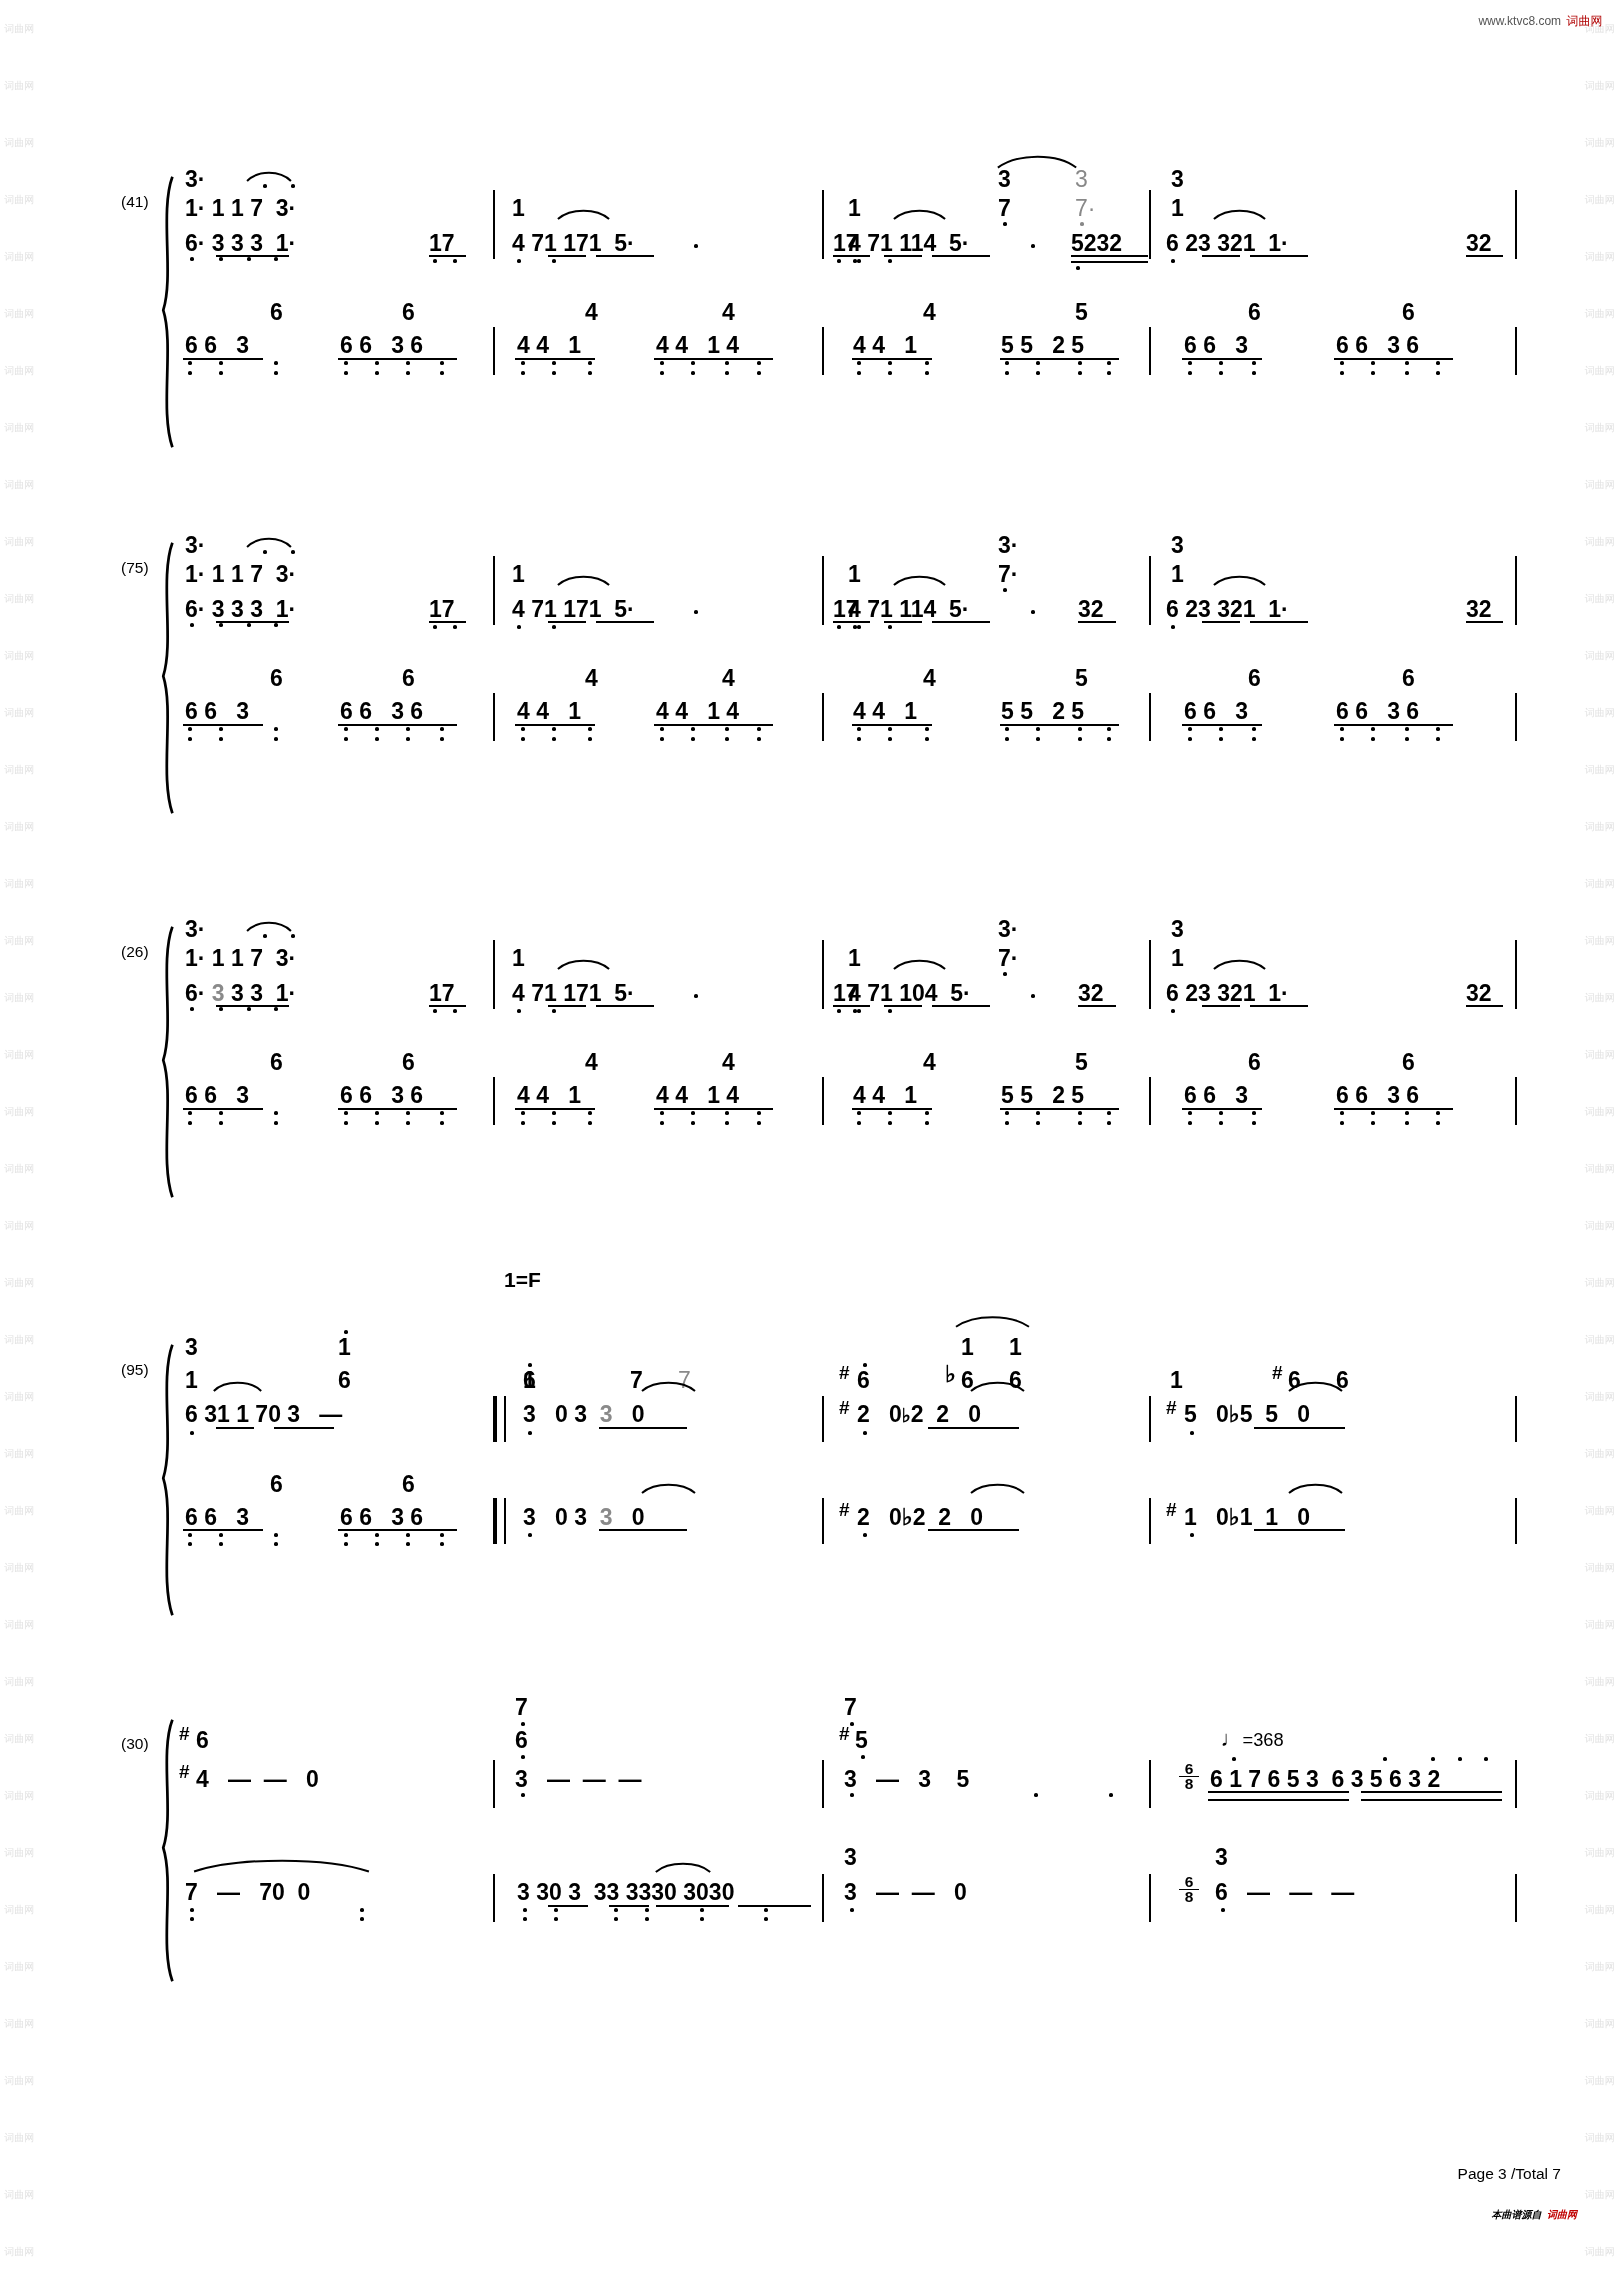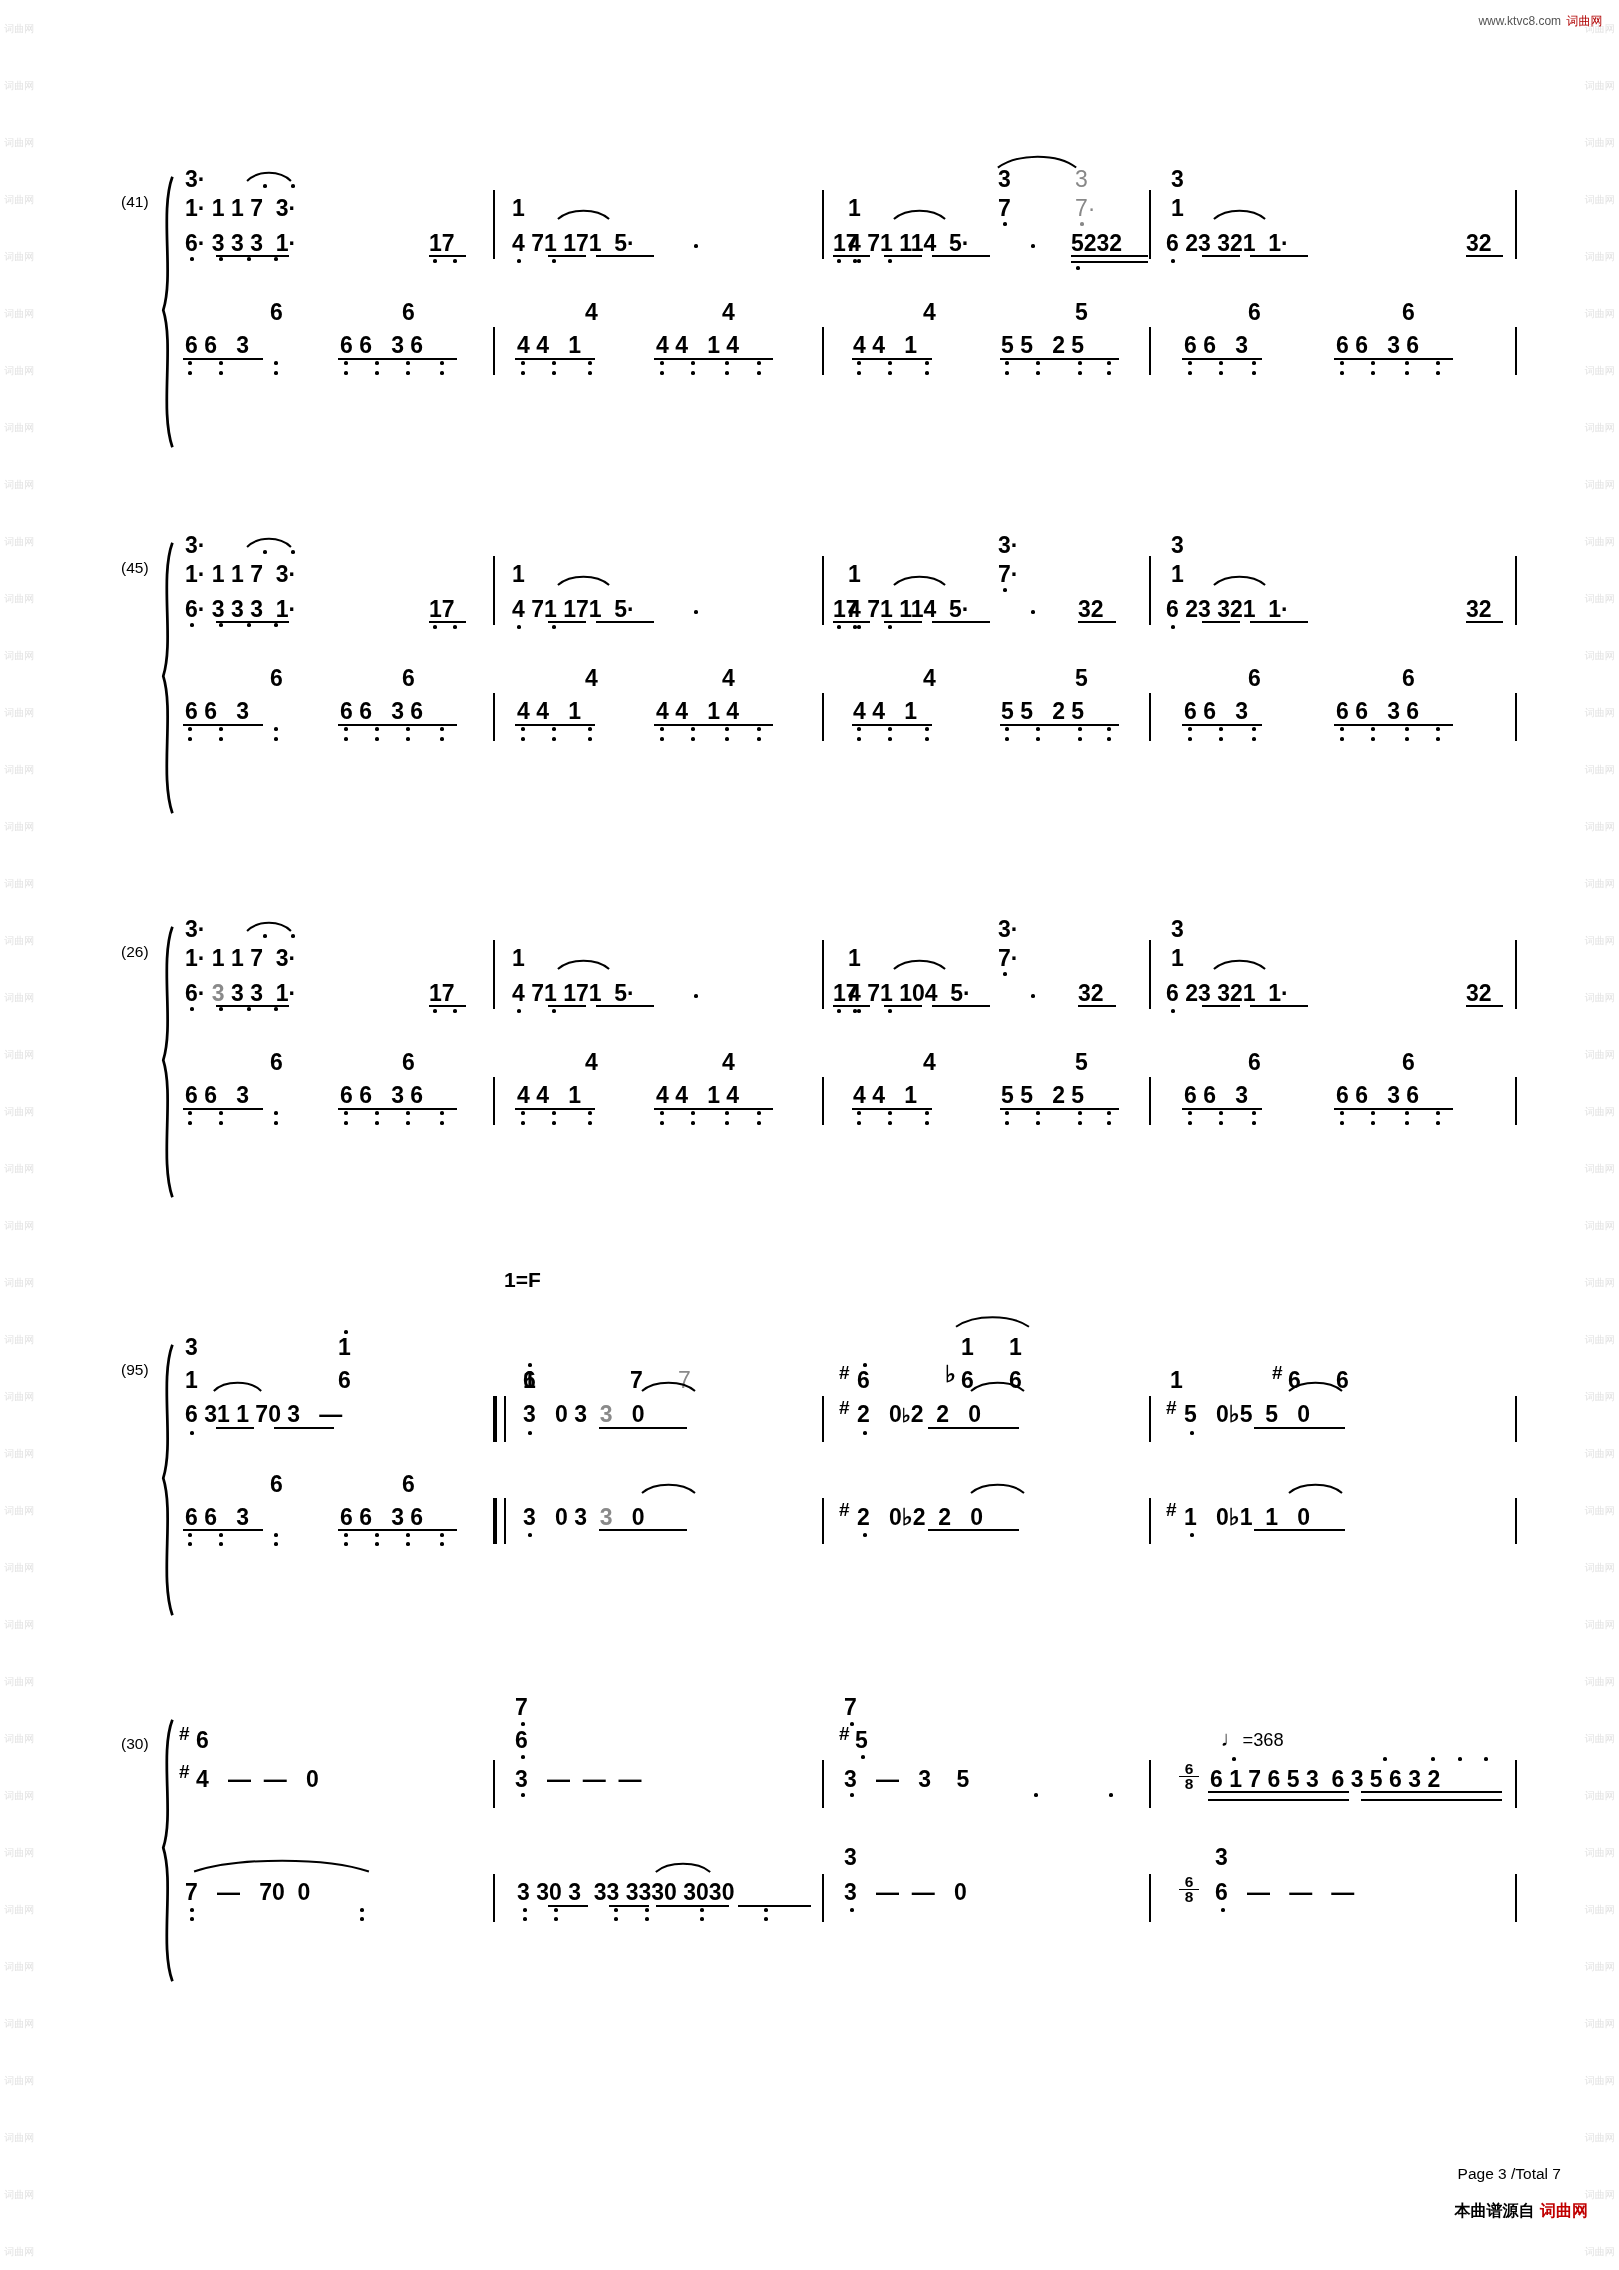--- a/index.html
+++ b/index.html
@@ -19,22 +19,22 @@
   }
 
   
   #credit{position:absolute;right:16.4px;top:12.8px;font-size:12px;color:#555;
           font-family:"Liberation Sans",sans-serif;white-space:nowrap;}
   #credit .cn{color:#b00000;margin-left:5.5px;}
 
   
   #footer-page{position:absolute;right:58px;bottom:88px;font-size:15.5px;
                font-family:"Liberation Sans",sans-serif;color:#000;}
-  #footer-src{position:absolute;right:31px;bottom:49px;font-size:16px;
-              font-family:"Liberation Sans",sans-serif;color:#000;font-weight:bold;}
+  #footer-src{position:absolute;right:42px;bottom:49px;font-size:10px;
+              font-family:"Liberation Sans",sans-serif;color:#000;font-weight:bold;font-style:italic;}
   #footer-src .site{color:#c00000;margin-left:5.5px;}
 
   
   .system{position:absolute;left:0;width:1619px;}
   .sysno{position:absolute;font-size:15.5px;font-family:"Liberation Sans",sans-serif;color:#000;}
   .brace{position:absolute;font-size:0;}
   .brace svg{display:block;}
 
   
   .nt{position:absolute;font-family:"Liberation Sans",sans-serif;font-weight:bold;
@@ -352,21 +352,21 @@
       <div class="dot" style="left:1371px;top:207px;"></div>
     <div class="dot" style="left:1405px;top:197px;"></div>
       <div class="dot" style="left:1405px;top:207px;"></div>
     <div class="dot" style="left:1436px;top:197px;"></div>
       <div class="dot" style="left:1436px;top:207px;"></div>
 
     <div class="bar" style="left:1515px;top:163px;height:48px;"></div>
   </div>
 
   <div class="system" style="top:530px;height:283px;">
-    <div class="sysno" style="left:121px;top:29px;">(45)</div>
+    <div class="sysno" style="left:121px;top:29px;">(75)</div>
     <div class="brace" style="left:154px;top:11px;">
       <svg width="24" height="274" viewBox="0 0 26 300">
         <path d="M20 2 C6 40 22 110 10 148 C22 186 6 258 20 298" stroke="#000" stroke-width="3" fill="none"></path>
       </svg>
     </div>
 
     <div class="nt" style="left:185px;top:3.7px;">3<span>·</span></div>
     <div class="slur" style="left:245px;top:5.5px;">
         <svg width="48" height="12.8" viewBox="0 0 52 14">
           <path d="M2 12 C14 0 38 0 50 12" stroke="#000" stroke-width="2.2" fill="none"></path>

